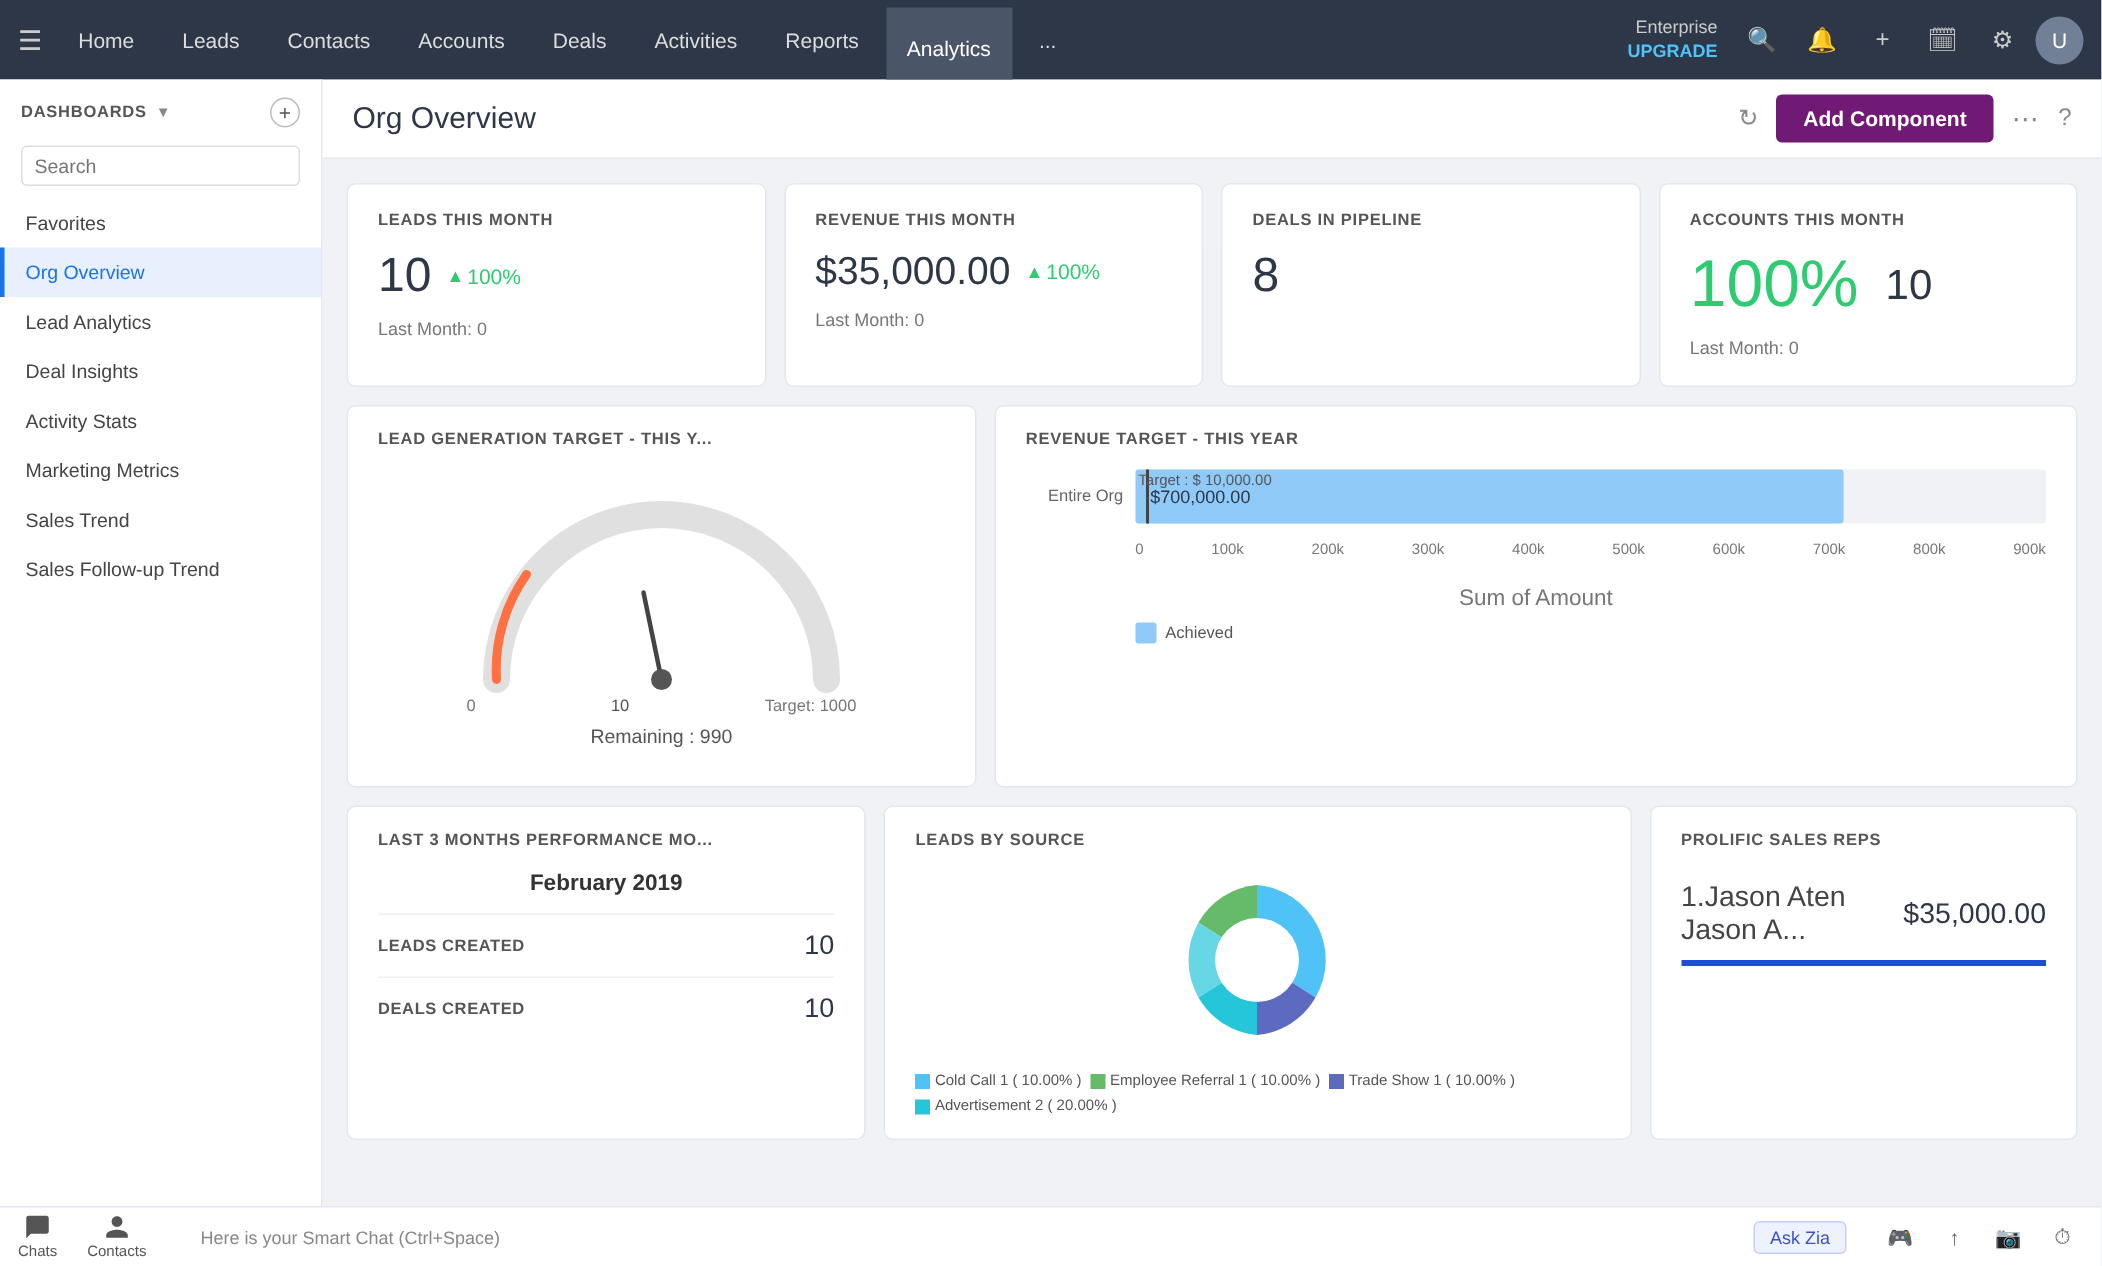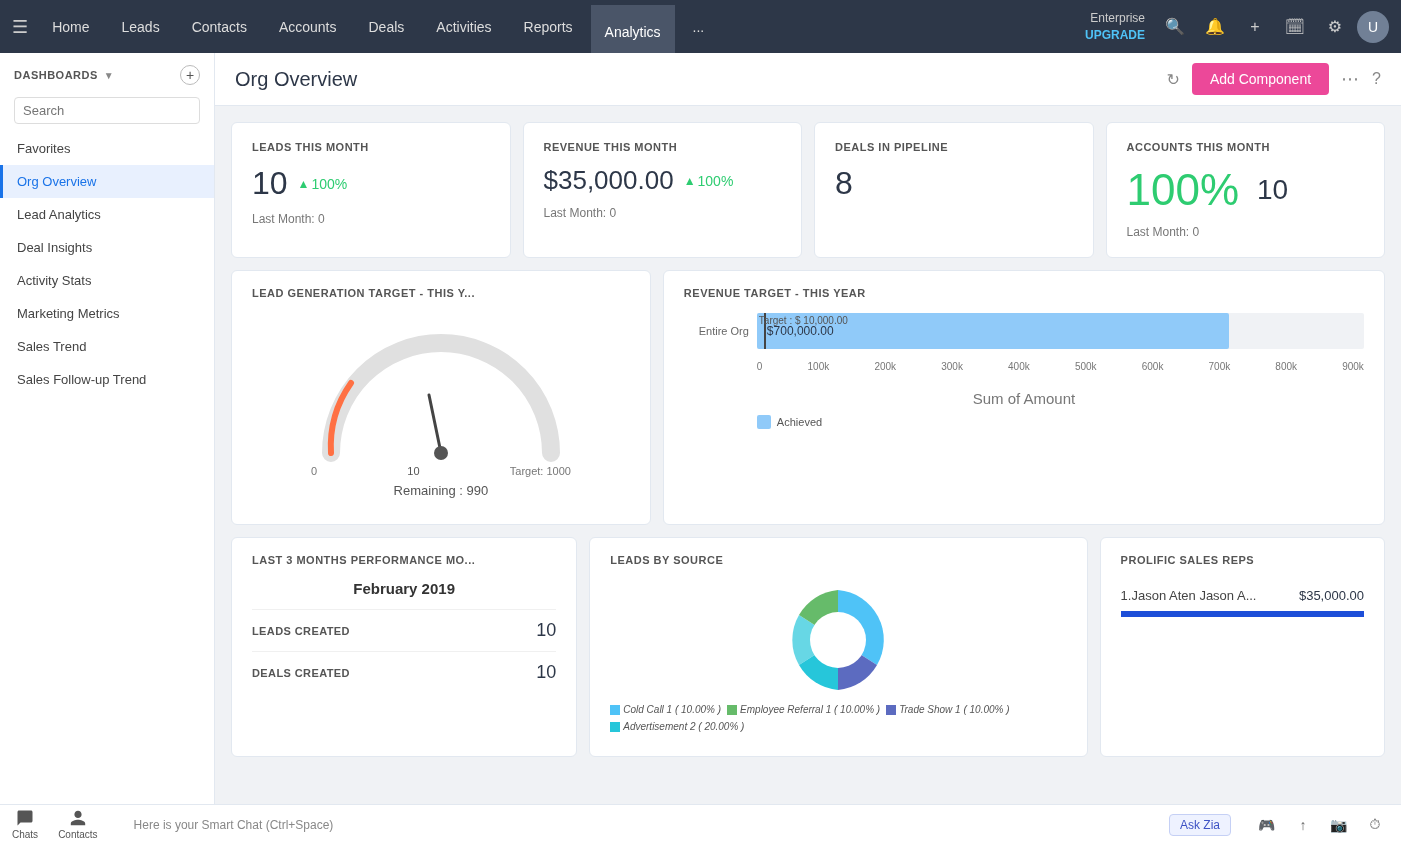--- a/index.html
+++ b/index.html
@@ -74,28 +74,28 @@
       border-bottom: 1px solid #e2e8f0;
       padding: 0 20px;
       height: 53px;
       display: flex;
       align-items: center;
       gap: 12px;
     }
     .content-title { font-size: 20px; font-weight: 500; color: #2d3748; flex: 1; }
     .refresh-icon { color: #888; cursor: pointer; font-size: 16px; }
     .add-component-btn {
-      background: #ec4899;
+      background: #701a75;
       color: #fff;
       border: none;
       padding: 8px 18px;
       border-radius: 4px;
       font-size: 14px;
       cursor: pointer;
-      font-weight: 400;
+      font-weight: 700;
     }
     .more-btn { color: #888; cursor: pointer; font-size: 18px; letter-spacing: 1px; }
     .help-icon { color: #888; cursor: pointer; font-size: 16px; }
 
     
     .dashboard-grid { flex: 1; overflow-y: auto; padding: 16px; display: flex; flex-direction: column; gap: 12px; }
 
     
     .metrics-row { display: flex; gap: 12px; }
     .metric-card {
@@ -151,21 +151,21 @@
     .row3-right { flex: 0.8; background: #fff; border: 1px solid #e2e8f0; border-radius: 6px; padding: 16px 20px; }
 
     .perf-month { font-size: 15px; font-weight: bold; color: #333; margin-bottom: 12px; text-align: center; }
     .perf-row { display: flex; justify-content: space-between; align-items: center; padding: 10px 0; border-top: 1px solid #f0f0f0; }
     .perf-row-label { font-size: 11px; font-weight: bold; color: #555; text-transform: uppercase; letter-spacing: 0.4px; }
     .perf-row-val { font-size: 18px; color: #2d3748; }
 
     
     .pie-container { display: flex; flex-direction: column; align-items: center; }
 
-    .prolific-item { display: flex; justify-content: space-between; align-items: center; padding: 8px 0; border-bottom: 6px solid #1d4ed8; font-size: 13px; }
+    .prolific-item { display: flex; justify-content: space-between; align-items: center; padding: 8px 0; border-bottom: 4px solid #1d4ed8; font-size: 19px; }
     .prolific-name { color: #444; }
     .prolific-val { color: #2d3748; font-weight: 500; }
 
     
     .bottom-bar {
       height: 40px;
       background: #fff;
       border-top: 1px solid #e2e8f0;
       display: flex;
       align-items: center;
@@ -365,21 +365,21 @@
           <div class="pie-container">
             <svg width="200" height="120" viewBox="0 0 200 120">
 
               <path d="M100,60 L100,10 A50,50 0 0,1 139,85 Z" fill="#4fc3f7"></path>
               <path d="M100,60 L139,85 A50,50 0 0,1 100,110 Z" fill="#5c6bc0"></path>
               <path d="M100,60 L100,110 A50,50 0 0,1 61,85 Z" fill="#26c6da"></path>
               <path d="M100,60 L61,85 A50,50 0 0,1 61,35 Z" fill="#26c6da" opacity="0.7"></path>
               <path d="M100,60 L61,35 A50,50 0 0,1 100,10 Z" fill="#66bb6a"></path>
               <circle cx="100" cy="60" r="28" fill="white"></circle>
             </svg>
-            <div style="display:flex;flex-wrap:wrap;gap:6px;font-size:10px;color:#555;margin-top:4px;font-style:italic;">
+            <div style="display:flex;flex-wrap:wrap;gap:6px;font-size:10px;color:#555;margin-top:15px;">
               <span style="display:flex;align-items:center;gap:3px;">
                   <span style="width:10px;height:10px;background:#4fc3f7;display:inline-block;"></span>
                   <span>Cold Call 1 ( 10.00% )</span>
                 </span>
               <span style="display:flex;align-items:center;gap:3px;">
                   <span style="width:10px;height:10px;background:#66bb6a;display:inline-block;"></span>
                   <span>Employee Referral 1 ( 10.00% )</span>
                 </span>
               <span style="display:flex;align-items:center;gap:3px;">
                   <span style="width:10px;height:10px;background:#5c6bc0;display:inline-block;"></span>

